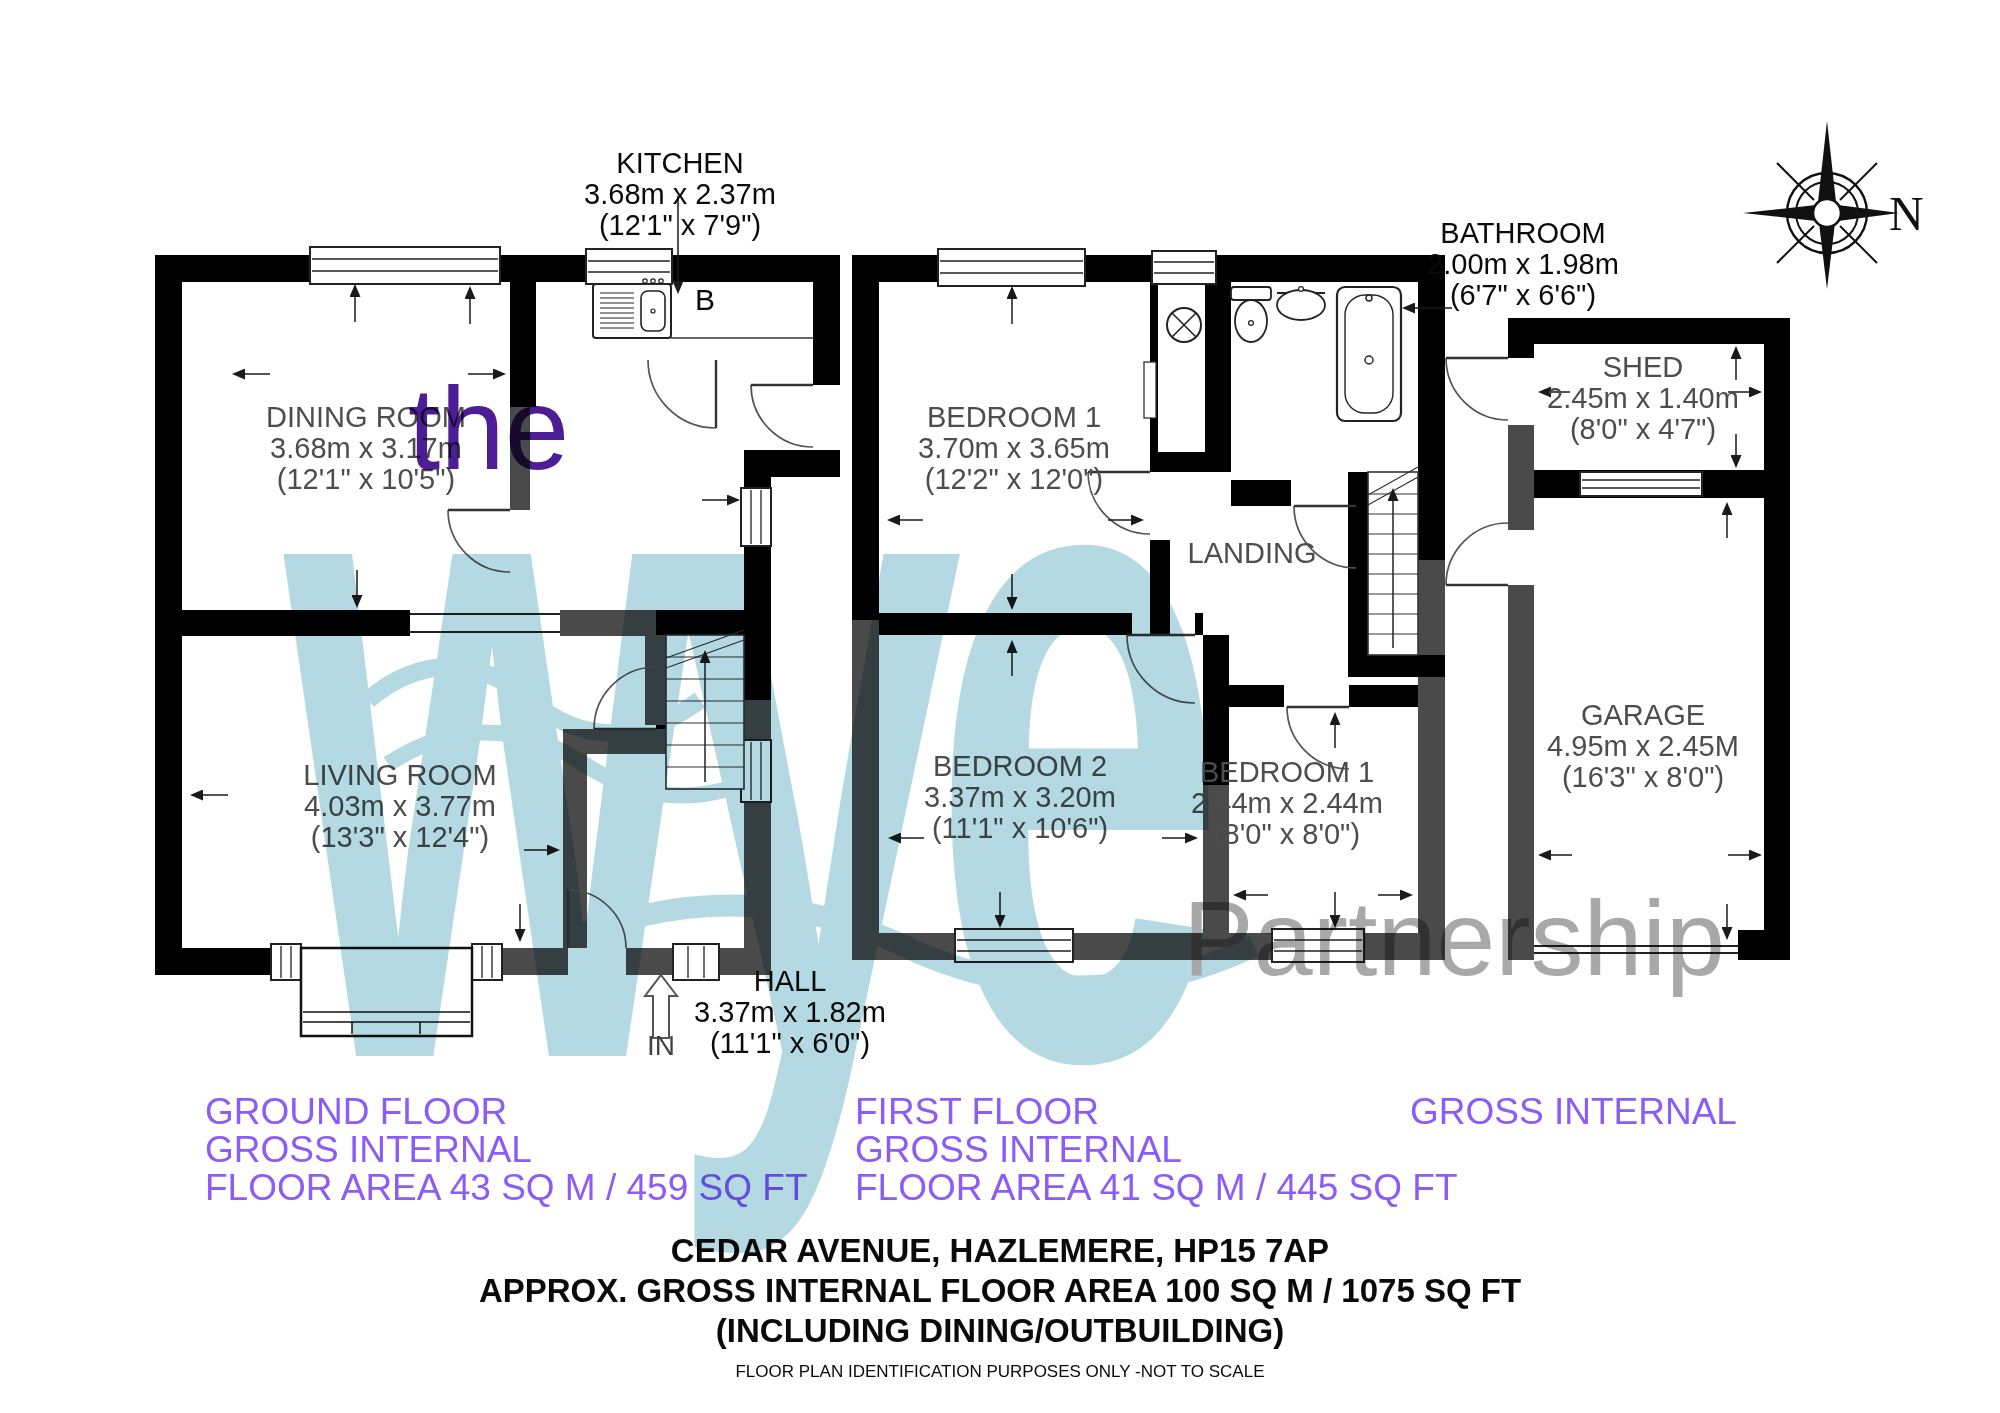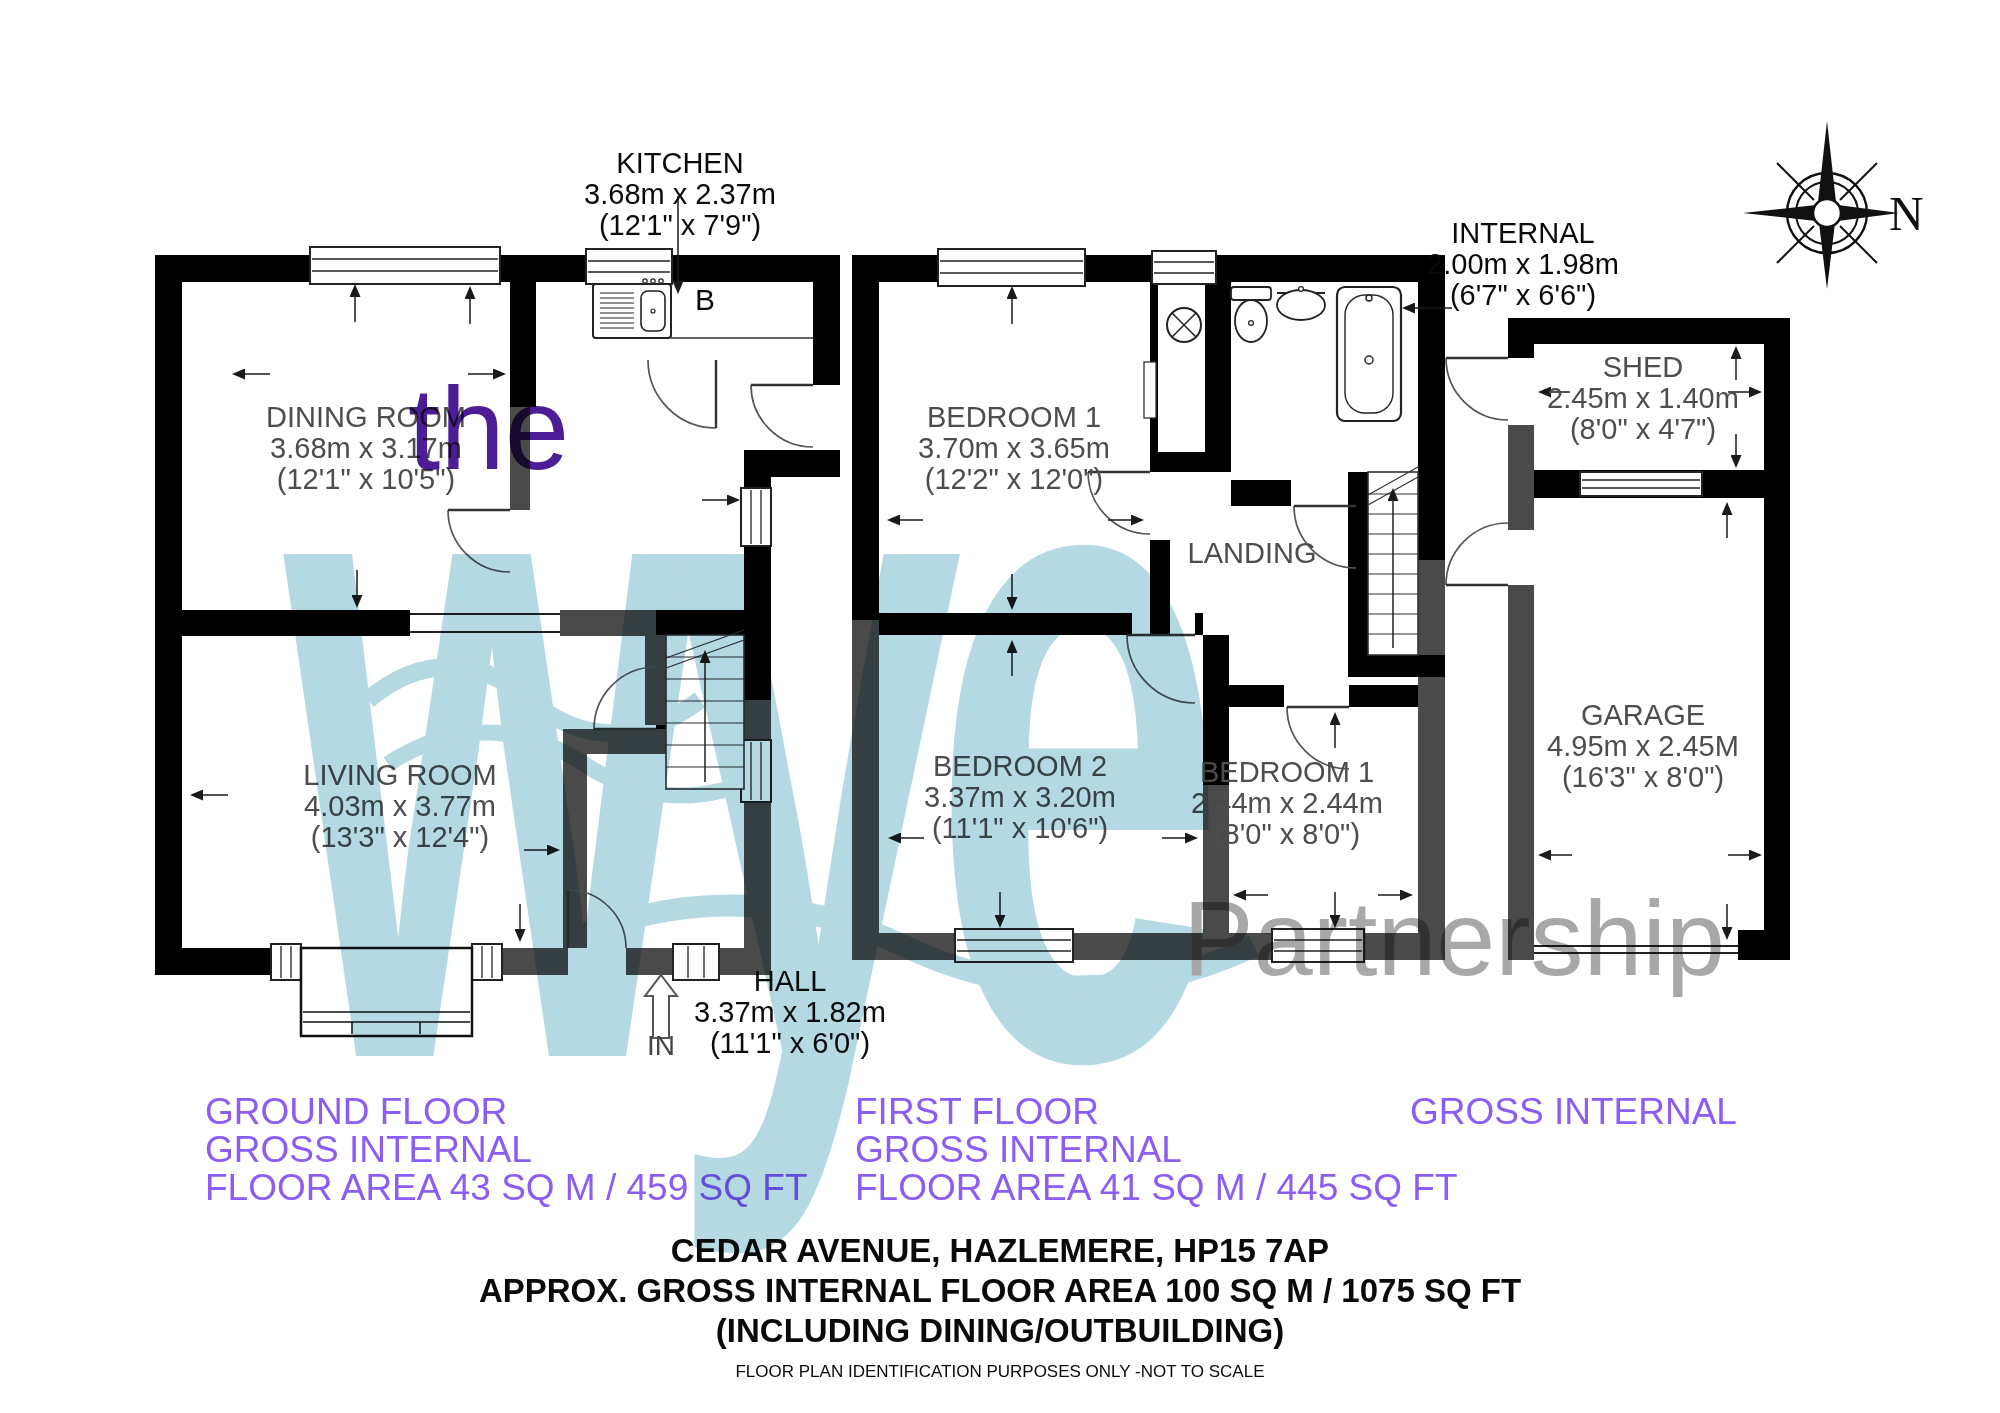--- a/index.html
+++ b/index.html
@@ -336,21 +336,21 @@
 <div class="lbl" style="left:639px;top:1030px;width:44px;font-size:28px;color:#444">
   <span>IN</span>
 </div>
 
 <div class="lbl" style="left:864px;top:402px;width:300px">
   <span>BEDROOM 1</span>
   <span>3.70m x 3.65m</span>
   <span>(12'2" x 12'0")</span>
 </div>
 <div class="lbl black" style="left:1373px;top:218px;width:300px">
-  <span>INTERNAL</span>
+  <span>BATHROOM</span>
   <span>2.00m x 1.98m</span>
   <span>(6'7" x 6'6")</span>
 </div>
 <div class="lbl" style="left:1152px;top:538px;width:200px">
   <span>LANDING</span>
 </div>
 <div class="lbl" style="left:870px;top:751px;width:300px">
   <span>BEDROOM 2</span>
   <span>3.37m x 3.20m</span>
   <span>(11'1" x 10'6")</span>

